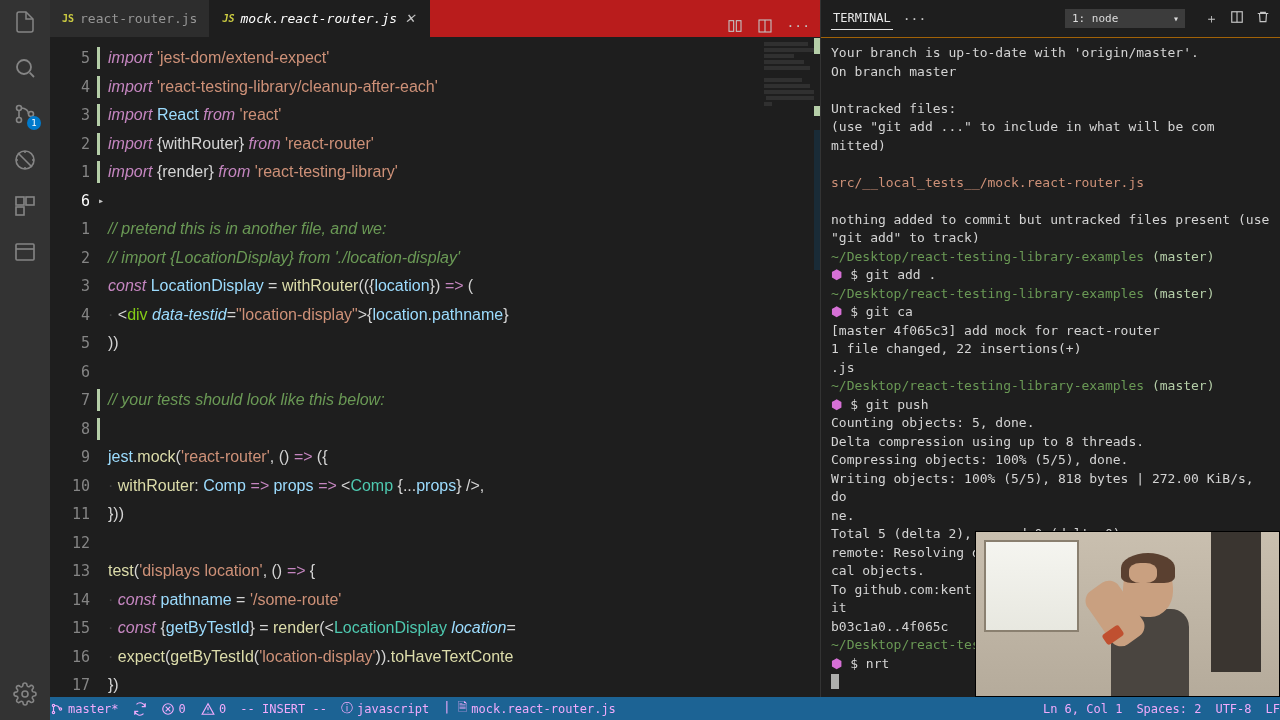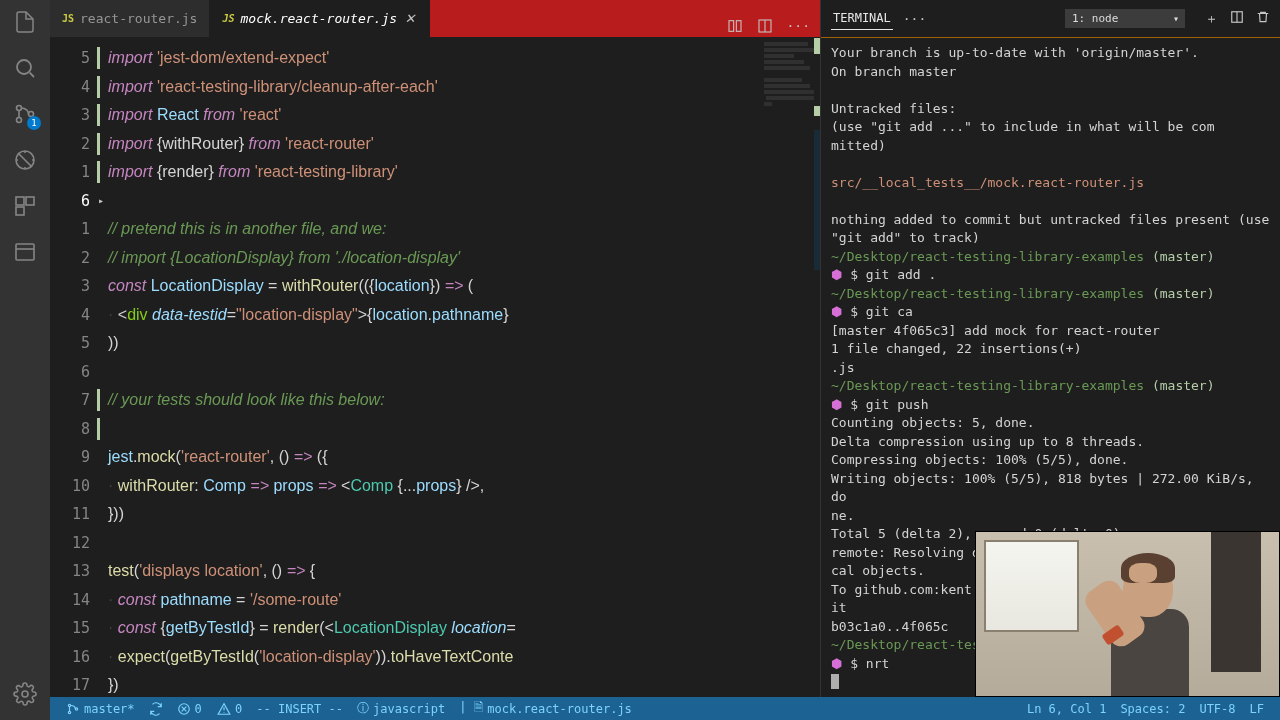--- a/index.html
+++ b/index.html
@@ -49,21 +49,21 @@
 .term-sel-wrap{position:relative;margin-left:auto;display:flex;align-items:center}
 .term-sel-wrap::after{content:'▾';position:absolute;right:6px;color:#ddd;pointer-events:none;font-size:10px}
 .term-actions{display:flex;gap:12px;color:#c5c5c5;margin-left:10px}
 .term-actions span{cursor:pointer}
 .term-body{flex:1;padding:6px 10px;font-size:13px;line-height:18.5px;overflow:hidden;font-family:'Menlo',monospace}
 .tw{color:#d4d4d4}
 .tg{color:#6a9955}
 .ty{color:#b5cea8}
 .tr{color:#ce9178}
 .tpink{color:#d670d6}
-.status{height:23px;background:#1c6394;color:#7dd3fc;display:flex;align-items:center;font-size:12px;padding:0 16px;gap:14px}
+.status{height:23px;background:#1c6394;color:#f0abfc;display:flex;align-items:center;font-size:12px;padding:0 0;gap:14px}
 .status .left{display:flex;align-items:center;gap:14px}
 .status .right{margin-left:auto;display:flex;align-items:center;gap:14px}
 .status-item{display:flex;align-items:center;gap:4px;cursor:pointer}
 .webcam{position:absolute;right:0;bottom:23px;width:305px;height:166px;background:linear-gradient(135deg,#8a7a6a 0%,#b8a890 40%,#d8cdb8 70%,#e8e0d0 100%);border:1px solid #000;z-index:10;overflow:hidden}
 .wc-wall{position:absolute;inset:0;background:linear-gradient(180deg,#c9bfaf 0%,#b5ab9b 100%)}
 .wc-window{position:absolute;left:8px;top:8px;width:95px;height:92px;background:linear-gradient(180deg,#f5f5f0 0%,#e8e8e0 100%);border:2px solid #8a8070}
 .wc-door{position:absolute;right:18px;top:0;width:50px;height:140px;background:#3a3530}
 .wc-person{position:absolute;left:115px;bottom:0;width:120px;height:145px}
 .wc-head{position:absolute;left:32px;top:8px;width:50px;height:58px;background:#c9a080;border-radius:50% 50% 45% 45%}
 .wc-hair{position:absolute;left:30px;top:2px;width:54px;height:30px;background:#5a4030;border-radius:50% 50% 20% 20%}

